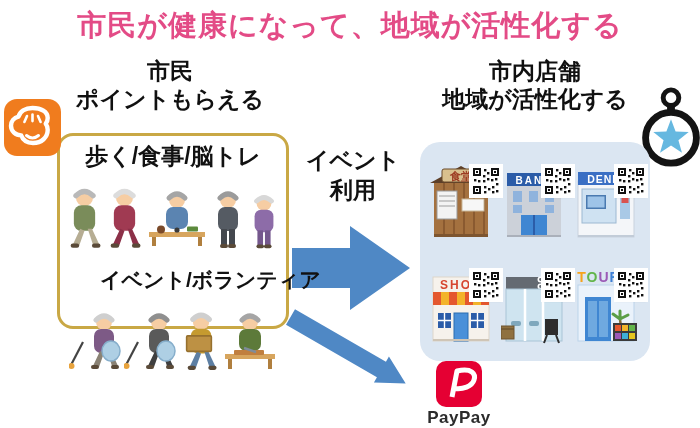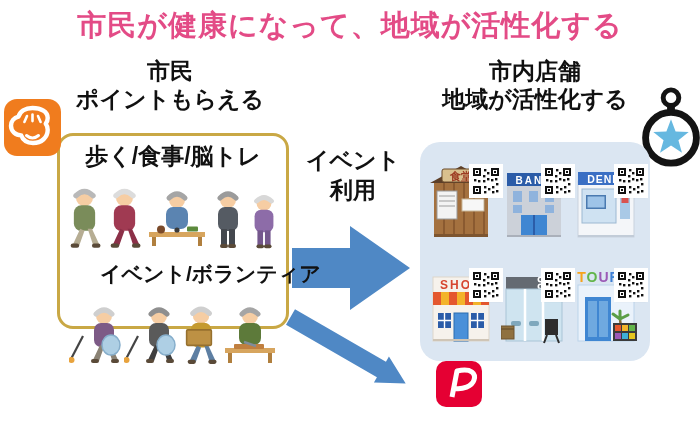--- a/index.html
+++ b/index.html
@@ -13,21 +13,21 @@
     font-size:29px;font-weight:800;color:#e34b86;letter-spacing:1px;white-space:nowrap;
   }
   .col-header{
     text-align:center;font-size:23px;font-weight:800;line-height:1.22;color:#101010;white-space:nowrap;
   }
   .activity-box{
     left:57px;top:133px;width:232px;height:196px;background:#fff;
     border:3px solid #c9a845;border-radius:16px;box-sizing:border-box;z-index:1;
   }
   .activity-label{font-size:23px;font-weight:800;text-align:center;margin-top:5px;white-space:nowrap;}
-  .activity-label.small{font-size:21px;margin-top:10px;padding-left:40px;}
+  .activity-label.small{font-size:21px;margin-top:16px;padding-left:40px;}
   .people-row{display:flex;justify-content:center;align-items:flex-end;gap:3px;height:78px;padding:0 2px;}
   .app-icon{left:4px;top:99px;width:57px;height:57px;z-index:2;}
   .center-label{
     left:292px;top:146px;width:122px;text-align:center;
     font-size:23px;font-weight:800;line-height:1.3;
   }
   .shops-box{
     left:420px;top:142px;width:230px;height:219px;background:#dbe6f2;border-radius:20px;
     display:grid;grid-template-columns:repeat(3,1fr);
     padding:12px 8px 8px 8px;box-sizing:border-box;column-gap:4px;row-gap:8px;
@@ -328,15 +328,16 @@
           <use href="#qr-sym"></use>
         </svg>
     </div>
   </div>
 
   <div class="abs paypay-wrap">
     <svg width="46" height="46" viewBox="0 0 46 46">
       <rect width="46" height="46" rx="10" fill="#e50033"></rect>
       <path d="M16 36 L21 10 C36 6.5 40 13 38 19 C36 25.5 26.5 28.5 19 27.5" fill="none" stroke="#fff" stroke-width="5" stroke-linejoin="round"></path>
     </svg>
+    <div class="paypay-label">PayPay</div>
   </div>
 
 </div>
 
 </body></html>

